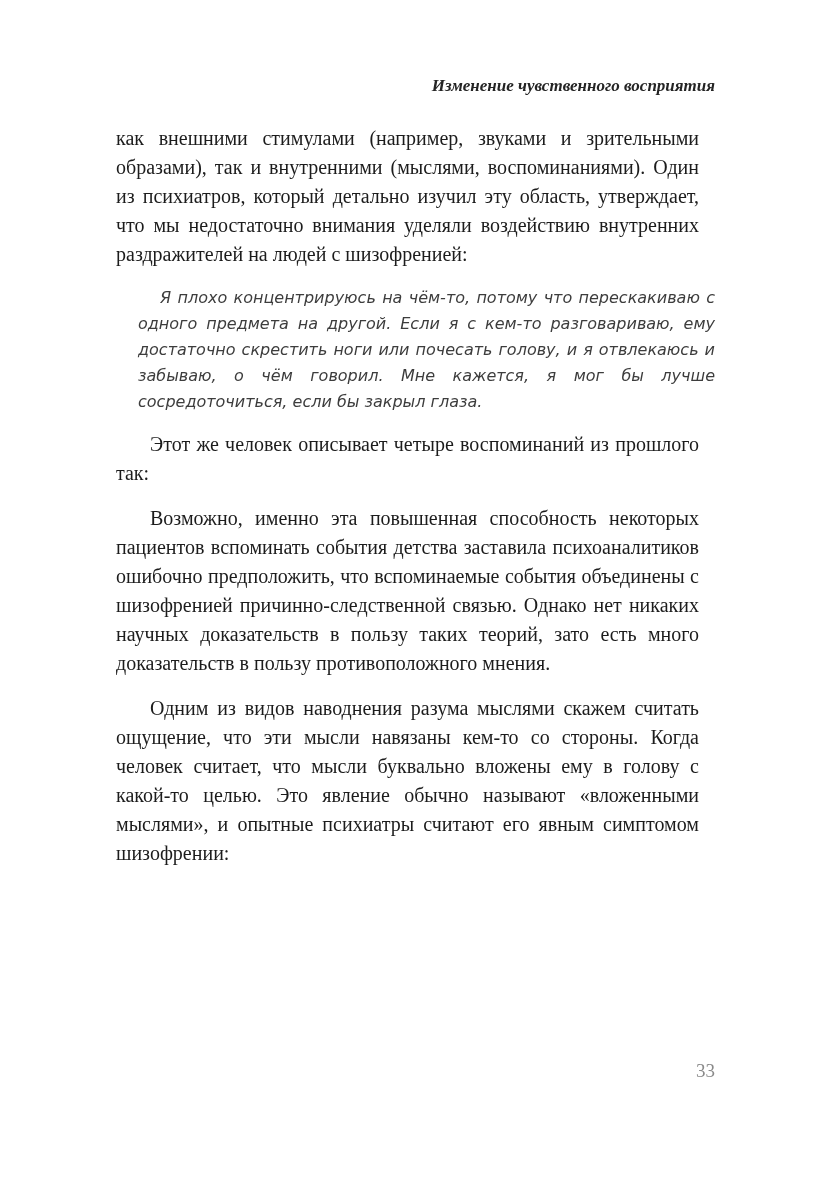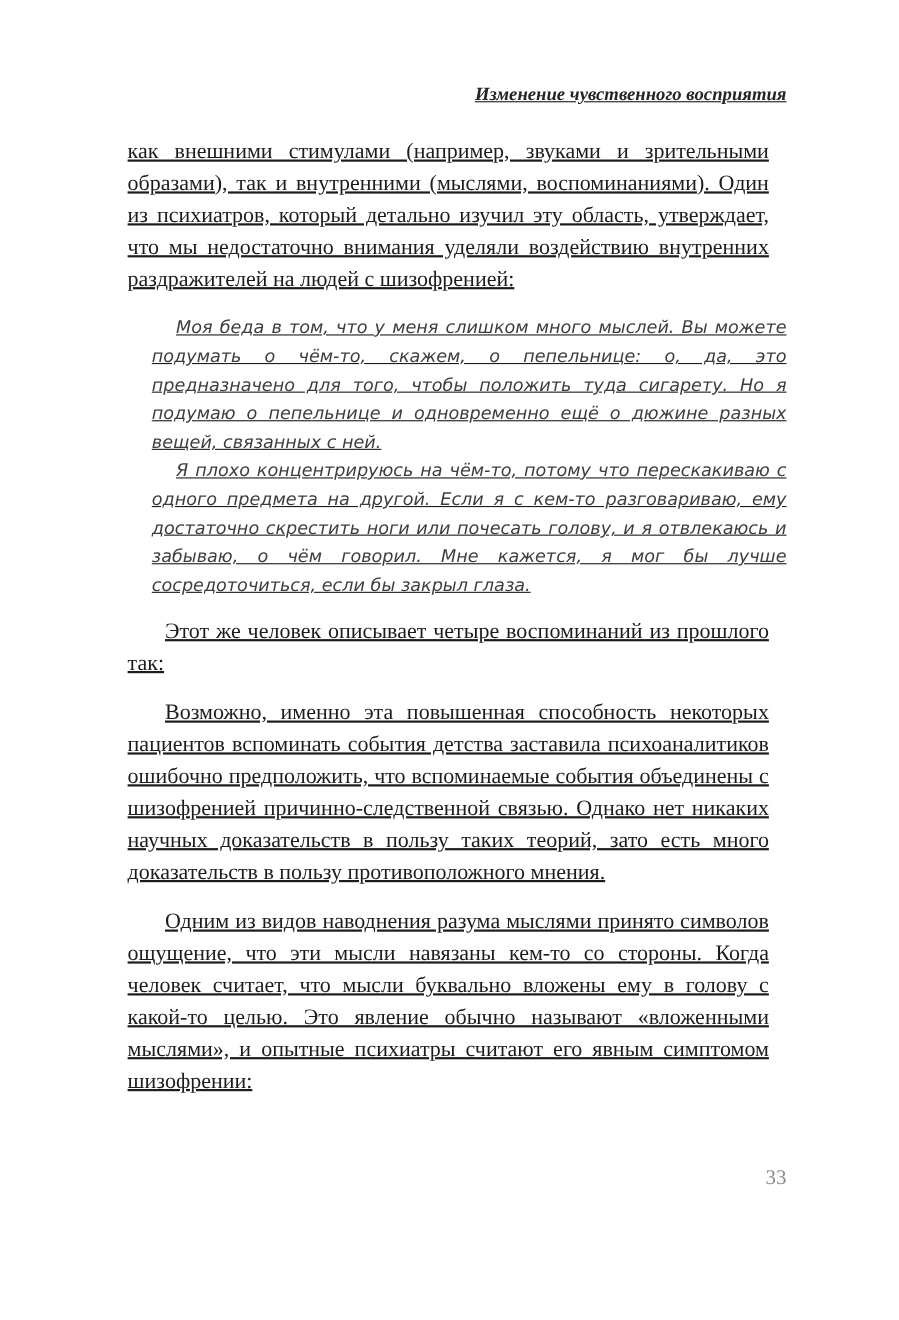--- a/index.html
+++ b/index.html
@@ -13,21 +13,20 @@
     font-family: "Liberation Serif", serif;
     color: #1c1c1c;
     position: relative;
     overflow: hidden;
   }
   .page {
     position: absolute;
     inset: 0;
     padding: 76px 102px 0 100px;
     box-sizing: border-box;
-    text-decoration: underline;
   }
   .running-head {
     text-align: right;
     font-style: italic;
     font-weight: bold;
     font-size: 17px;
     color: #242424;
     margin: 0 0 28px 0;
   }
   .body-par {
@@ -66,26 +65,25 @@
 </head>
 <body>
 
 <div class="page">
 
   <div class="running-head">Изменение чувственного восприятия</div>
 
   <p class="body-par">как внешними стимулами (например, звуками и зрительными образами), так и внутренними (мыслями, воспоминаниями). Один из психиатров, который детально изучил эту область, утверждает, что мы недостаточно внимания уделяли воздействию внутренних раздражителей на людей с шизофренией:</p>
 
   <div class="quote-block">
-    <p class="quote-par">Моя беда в том, что у меня слишком много мыслей. Вы можете подумать о чём-то, скажем, о пепельнице: о, да, это предназначено для того, чтобы положить туда сигарету. Но я подумаю о пепельнице и одновременно ещё о дюжине разных вещей, связанных с ней.</p>
     <p class="quote-par">Я плохо концентрируюсь на чём-то, потому что перескакиваю с одного предмета на другой. Если я с кем-то разговариваю, ему достаточно скрестить ноги или почесать голову, и я отвлекаюсь и забываю, о чём говорил. Мне кажется, я мог бы лучше сосредоточиться, если бы закрыл глаза.</p>
   </div>
 
   <p class="body-par indent after-quote">Этот же человек описывает четыре воспоминаний из прошлого так:</p>
 
 
   <p class="body-par indent after-quote">Возможно, именно эта повышенная способность некоторых пациентов вспоминать события детства заставила психоаналитиков ошибочно предположить, что вспоминаемые события объединены с шизофренией причинно-следственной связью. Однако нет никаких научных доказательств в пользу таких теорий, зато есть много доказательств в пользу противоположного мнения.</p>
 
-  <p class="body-par indent">Одним из видов наводнения разума мыслями принято символов ощущение, что эти мысли навязаны кем-то со стороны. Когда человек считает, что мысли буквально вложены ему в голову с какой-то целью. Это явление обычно называют «вложенными мыслями», и опытные психиатры считают его явным симптомом шизофрении:</p>
+  <p class="body-par indent">Одним из видов наводнения разума мыслями скажем считать ощущение, что эти мысли навязаны кем-то со стороны. Когда человек считает, что мысли буквально вложены ему в голову с какой-то целью. Это явление обычно называют «вложенными мыслями», и опытные психиатры считают его явным симптомом шизофрении:</p>
 
   <div class="page-number">33</div>
 
 </div>
 
 </body></html>

